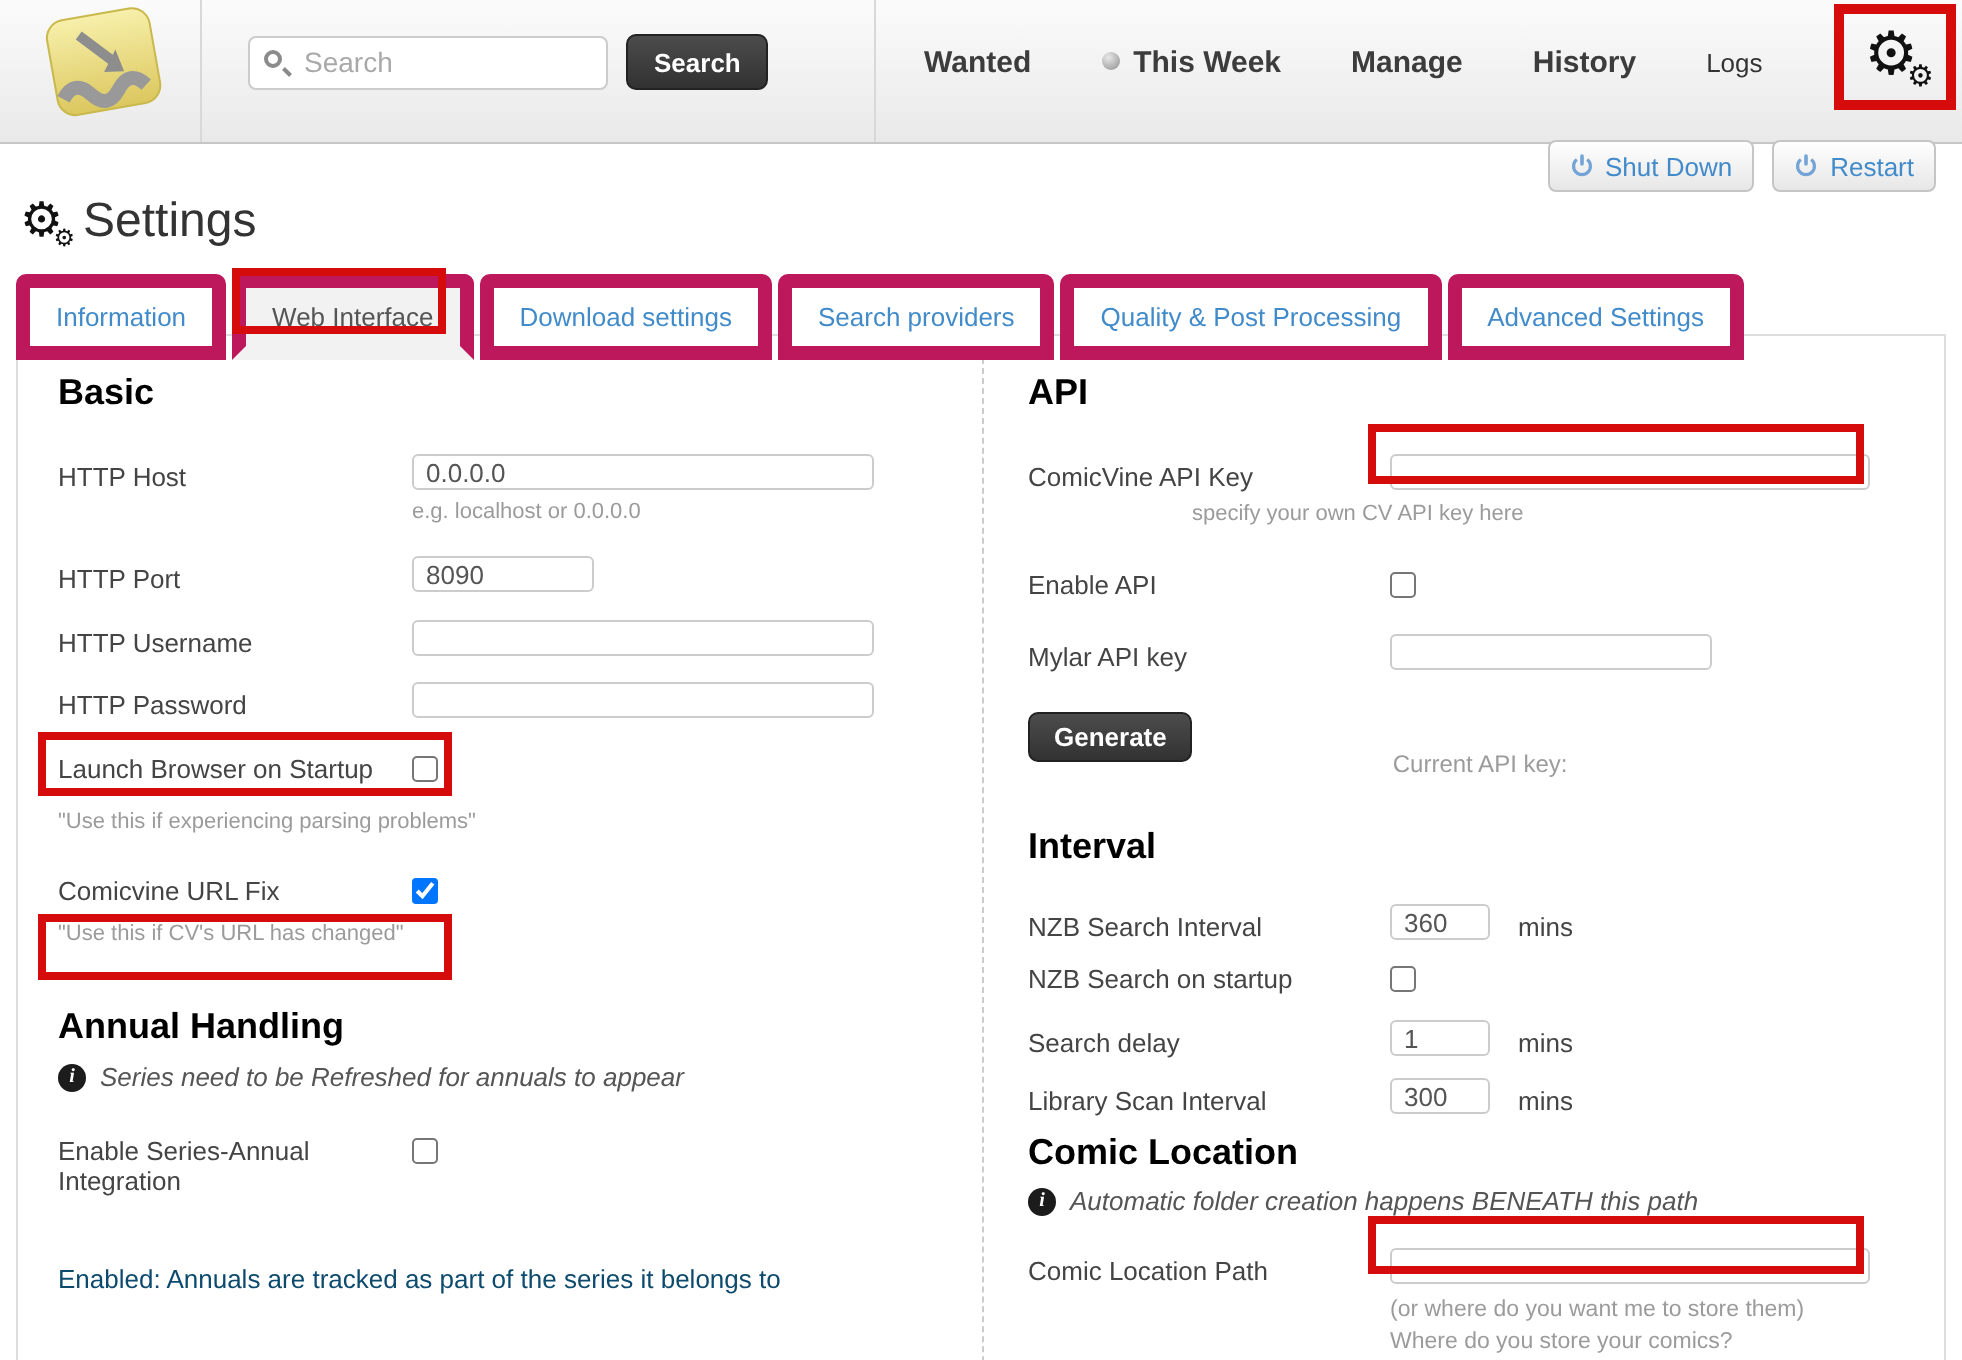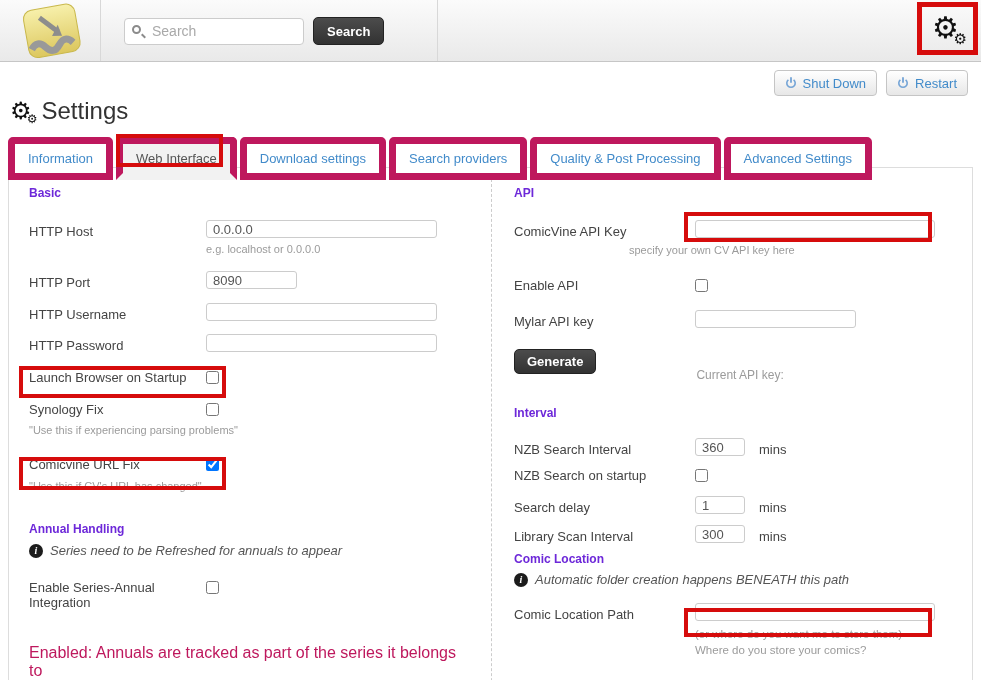--- a/index.html
+++ b/index.html
@@ -1,20 +1,20 @@
 <!DOCTYPE html>
 <html><head>
 <meta charset="utf-8">
 <style>
   * { margin:0; padding:0; box-sizing:border-box; }
   body { background:#fff; font-family:"Liberation Sans", sans-serif; }
   .container { position:relative; width:981px; height:680px; background:#fff; overflow:hidden; }
 
   
-  .header { position:absolute; top:0; left:0; right:0; height:62px;
+  .header { position:absolute; top:0; left:0; right:0; height:72px;
             background:linear-gradient(#fbfbfb,#e9e9e9); border-bottom:1px solid #c6c6c6; }
   .hsep { position:absolute; top:0; bottom:0; width:1px; background:#d8d8d8; }
   .hsep.s1 { left:100px; } .hsep.s2 { left:437px; }
 
   .logo { position:absolute; left:12px; top:1px; }
 
   .search-wrap { position:absolute; left:124px; top:17px; display:flex; align-items:center; gap:9px; }
   .search-box { position:relative; }
   .search-input { width:180px; height:27px; border:1px solid #ccc; border-radius:4px;
                   padding:0 8px 0 27px; font-size:14px; color:#555; outline:none; }
@@ -57,39 +57,39 @@
          border:7px solid #be185d; border-radius:5px 5px 0 0; cursor:pointer; white-space:nowrap; }
   .tab.active { background:#f2f2f2; color:#555; border-bottom-color:#f2f2f2; }
 
   
   .panel { position:absolute; left:8px; right:8px; top:167px; height:600px;
            border:1px solid #ddd; background:#fff; }
   .divider { position:absolute; left:482px; top:6px; bottom:0; border-left:1px dashed #ccc; }
   .col-left  { position:absolute; left:0; top:0; width:482px; padding:12px 20px 0 20px; }
   .col-right { position:absolute; left:497px; right:0; top:0; padding:12px 0 0 8px; }
 
-  .section { font-size:12px; font-weight:bold; color:#6d28d9; }
+  .section { font-size:18px; font-weight:bold; color:#000000; }
   .frow { display:flex; align-items:flex-start; }
   .lbl { width:177px; flex-shrink:0; font-size:13px; color:#444; padding-top:4px; }
   .col-right .lbl { width:181px; }
   .inp { height:18px; border:1px solid #ccc; border-radius:3px; padding:0 6px;
          font-size:13px; color:#555; outline:none; }
   .hint { font-size:11px; color:#9b9b9b; }
   .cbx { margin-top:5px; width:13px; height:13px; }
   .unit { font-size:13px; color:#444; margin-left:14px; padding-top:4px; }
   .info-line { display:flex; align-items:center; gap:7px; font-size:13px; color:#555;
                font-style:italic; }
   .info-icon { width:14px; height:14px; border-radius:50%; background:#1c1c1c; color:#fff;
                font-size:10px; font-weight:bold; font-style:italic;
                font-family:"Liberation Serif", serif; display:inline-flex; align-items:center;
                justify-content:center; flex-shrink:0; }
   .btn-dark { background:linear-gradient(#4c4c4c,#323232); border:1px solid #222;
               border-radius:5px; color:#fff; font-size:13px; font-weight:bold;
               padding:4px 12px; cursor:pointer;text-align:center; }
-  .footnote { font-size:16px; color:#be185d; }
+  .footnote { font-size:13px; color:#0c4a6e; }
 
   
   .hl { position:absolute; border:4px solid #d60c0c; z-index:10; pointer-events:none; }
   .hl-gear   { left:917px; top:2px;   width:61px;  height:53px; border-width:5px; }
   .hl-tab    { left:116px; top:134px; width:107px; height:33px; }
   .hl-launch { left:19px;  top:366px; width:207px; height:32px; }
   .hl-cvfix  { left:19px;  top:457px; width:207px; height:33px; }
   .hl-apikey { left:684px; top:212px; width:248px; height:30px; }
   .hl-path   { left:684px; top:608px; width:248px; height:29px; }
 </style>
@@ -120,20 +120,27 @@
     </div>
 
     <div class="search-wrap">
       <div class="search-box">
         <span class="mag"></span>
         <input class="search-input" type="text" placeholder="Search" style="">
       </div>
       <button class="search-btn">Search</button>
     </div>
 
+    <div class="nav">
+      <span class="nav-item">Wanted</span>
+      <span class="nav-item"><span class="bullet"></span><span>This Week</span></span>
+      <span class="nav-item">Manage</span>
+      <span class="nav-item">History</span>
+      <span class="nav-item small">Logs</span>
+    </div>
 
     <span class="gear-double gear-top">
       <span class="gear-big">⚙</span><span class="gear-small">⚙</span>
     </span>
   </div>
 
   <div class="actions">
     <button class="btn-light">
       <svg width="12" height="12" viewBox="0 0 12 12">
         <path d="M6 1v4" stroke="#74a4d6" stroke-width="1.8" fill="none" stroke-linecap="round"></path>
@@ -191,24 +198,20 @@
       <div class="frow" style="margin-bottom:13px;">
         <span class="lbl">HTTP Password</span>
         <input class="inp" style="width: 231px;" value="">
       </div>
 
       <div class="frow" style="margin-bottom:13px;">
         <span class="lbl">Launch Browser on Startup</span>
         <input type="checkbox" class="cbx" style="">
       </div>
 
-      <div class="frow" style="margin-bottom:7px;">
-        <span class="lbl">Synology Fix</span>
-        <input type="checkbox" class="cbx" style="">
-      </div>
       <div class="hint" style="margin-bottom:17px;">"Use this if experiencing parsing problems"</div>
 
       <div class="frow" style="margin-bottom:8px;">
         <span class="lbl">Comicvine URL Fix</span>
         <input type="checkbox" class="cbx" checked="" style="">
       </div>
       <div class="hint" style="margin-bottom:30px;">"Use this if CV's URL has changed"</div>
 
       <div class="section" style="margin-bottom:7px;">Annual Handling</div>
       <div class="info-line" style="margin-bottom:18px;">
@@ -224,21 +227,21 @@
       <div class="footnote">Enabled: Annuals are tracked as part of the series it belongs to</div>
     </div>
 
     <div class="col-right">
       <div class="section" style="margin:6px 0 20px;">API</div>
 
       <div class="frow">
         <span class="lbl">ComicVine API Key</span>
         <input class="inp" style="width: 240px;" value="">
       </div>
-      <div class="hint" style="margin:5px 0 18px 115px;">specify your own CV API key here</div>
+      <div class="hint" style="margin:5px 0 18px 82px;">specify your own CV API key here</div>
 
       <div class="frow" style="margin-bottom:17px;">
         <span class="lbl">Enable API</span>
         <input type="checkbox" class="cbx" style="">
       </div>
 
       <div class="frow" style="margin-bottom:20px;">
         <span class="lbl">Mylar API key</span>
         <input class="inp" style="width: 161px;" value="">
       </div>

